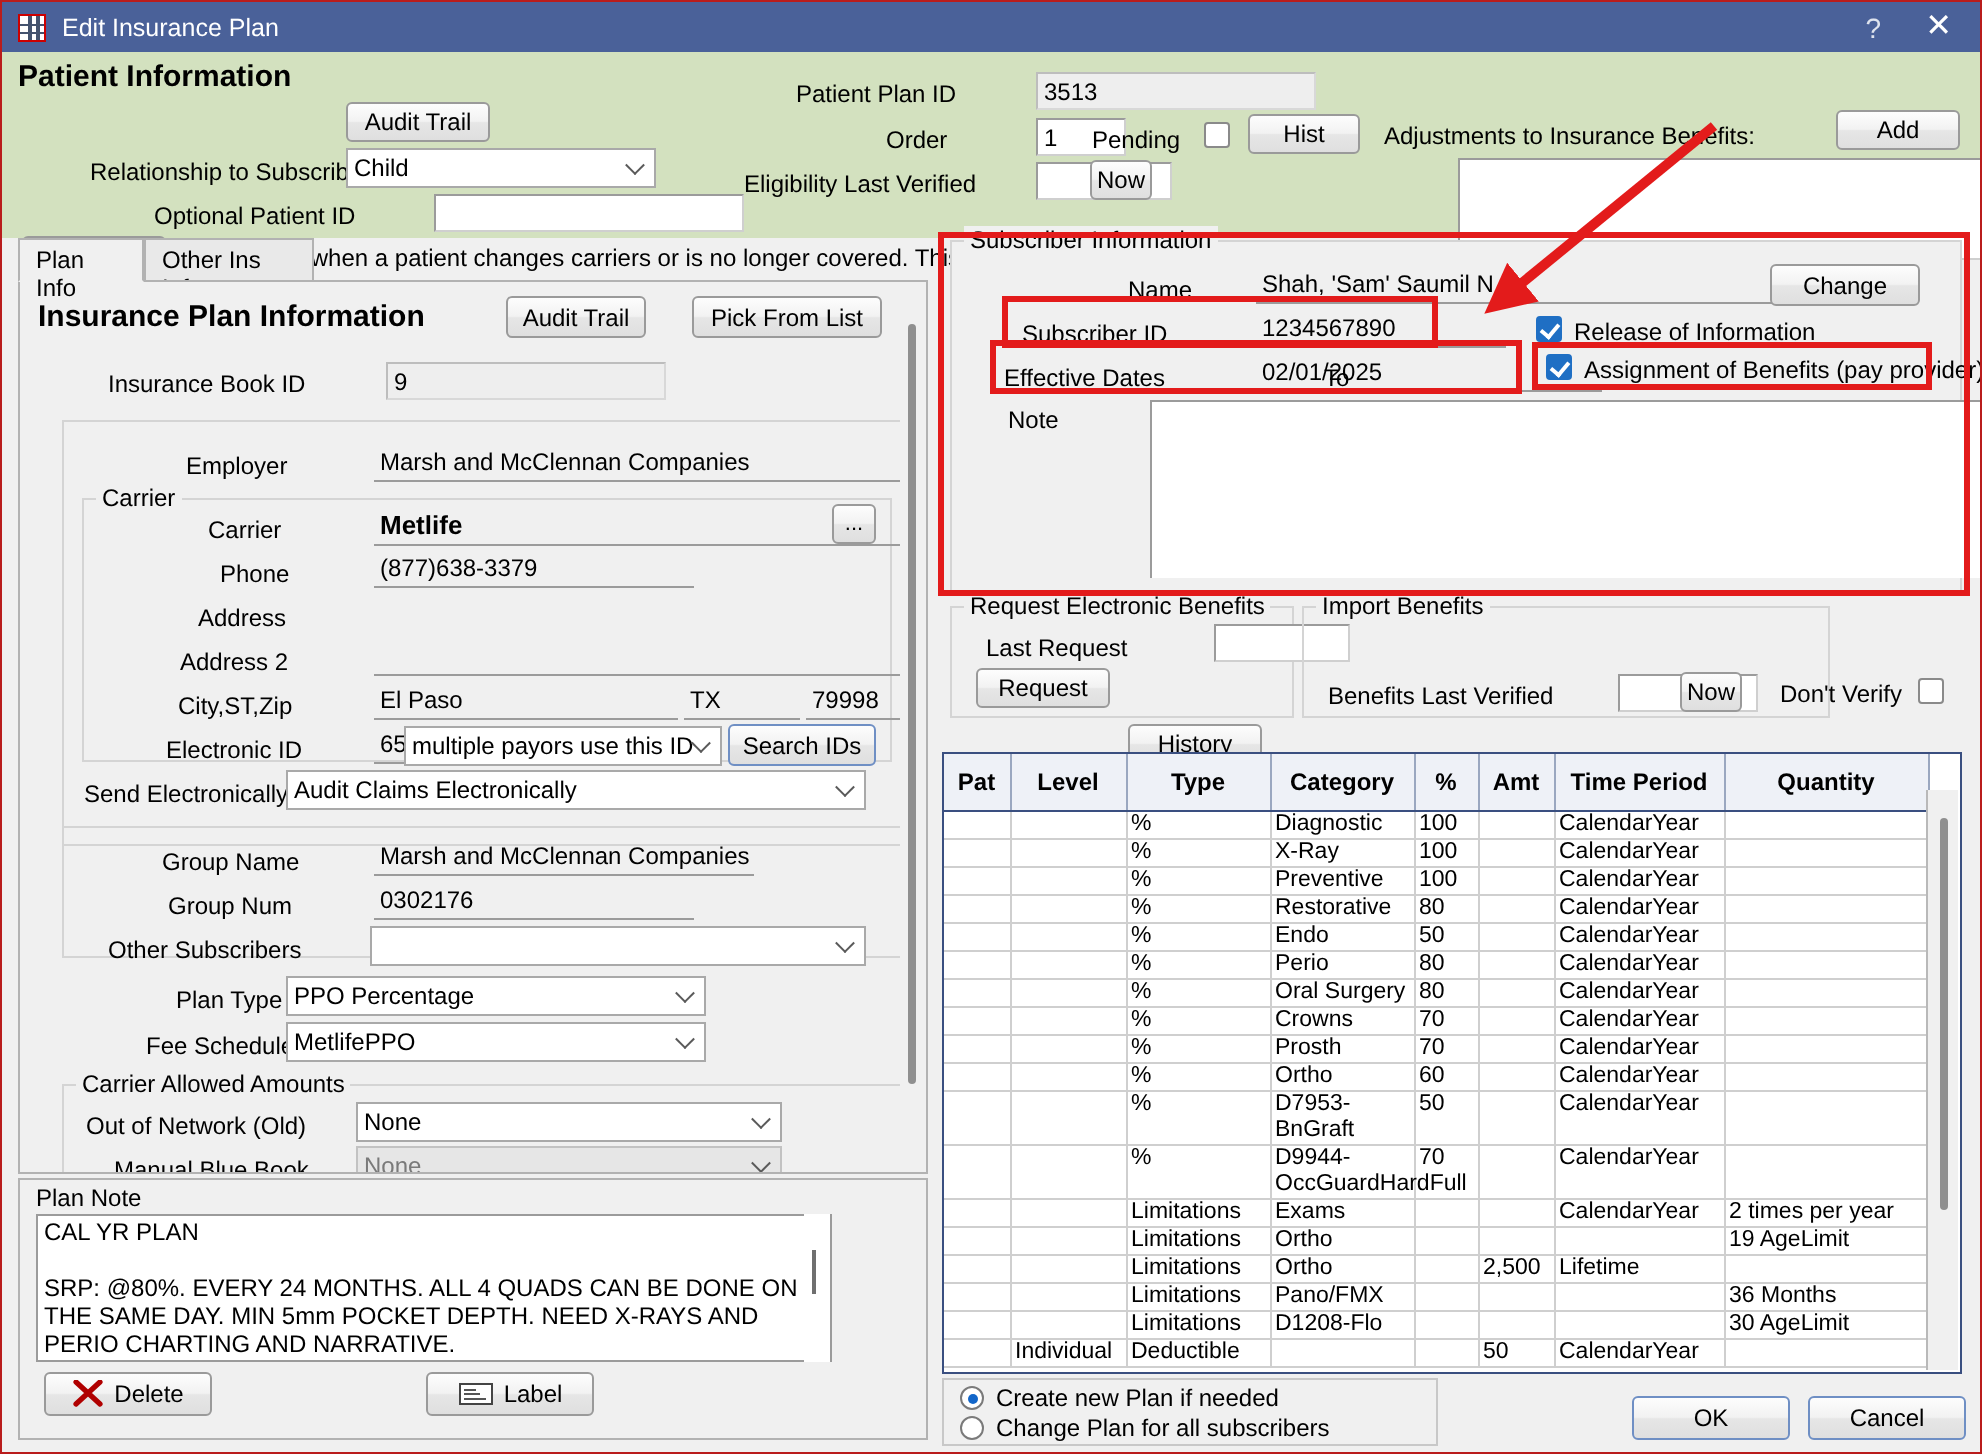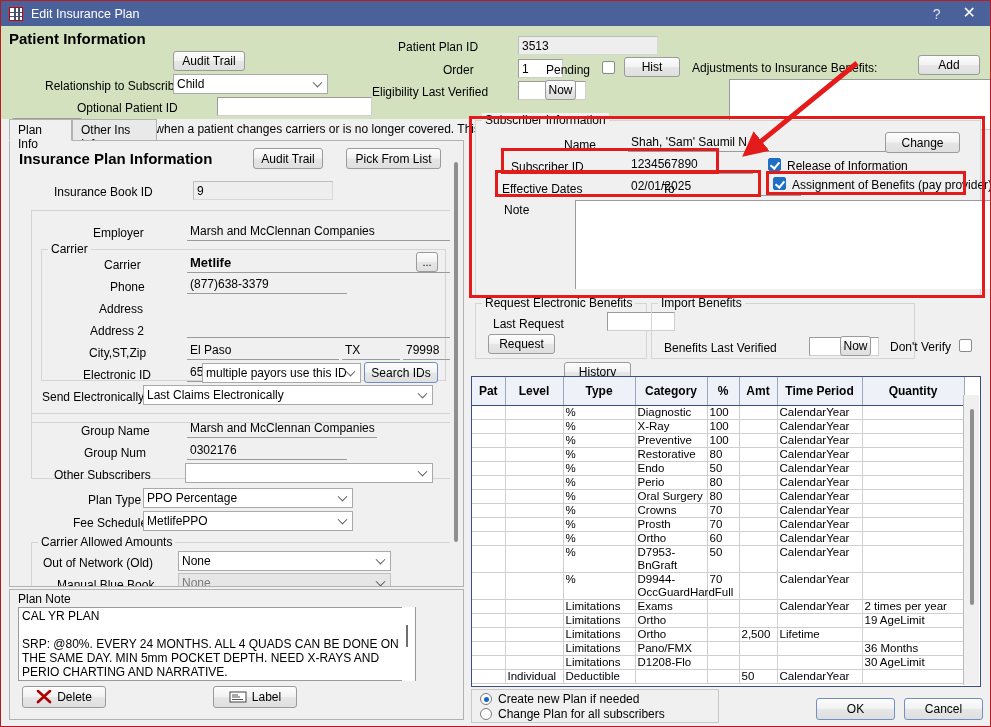--- a/index.html
+++ b/index.html
@@ -270,21 +270,21 @@
     <div class="txt lbl" style="left:73px; top:227px;">Electronic ID</div>
     <div class="fld flat" style="left:133px; top:222px; width:55px; height:19px;">65978</div>
     <div class="combo" style="left:192px; top:222px; width:159px; height:20px;">
       <span>multiple payors use this ID</span>
       <span class="chev"></span>
     </div>
     <div class="btn blue" style="left:354px; top:221px; width:74px; height:21px;">Search IDs</div>
 
     <div class="txt lbl" style="left:32px; top:249px;">Send Electronically</div>
     <div class="combo" style="left:133px; top:244px; width:290px; height:20px;">
-      <span>Last Claims Electronically</span>
+      <span>Audit Claims Electronically</span>
       <span class="chev"></span>
     </div>
 
     <div class="group" style="left:21px; top:272px; width:424px; height:66px;"></div>
 
     <div class="txt lbl" style="left:71px; top:283px;">Group Name</div>
     <div class="fld flat" style="left:133px; top:278px; width:190px; height:19px;">Marsh and McClennan Companies</div>
 
     <div class="txt lbl" style="left:74px; top:305px;">Group Num</div>
     <div class="fld flat" style="left:133px; top:300px; width:160px; height:19px;">0302176</div>

